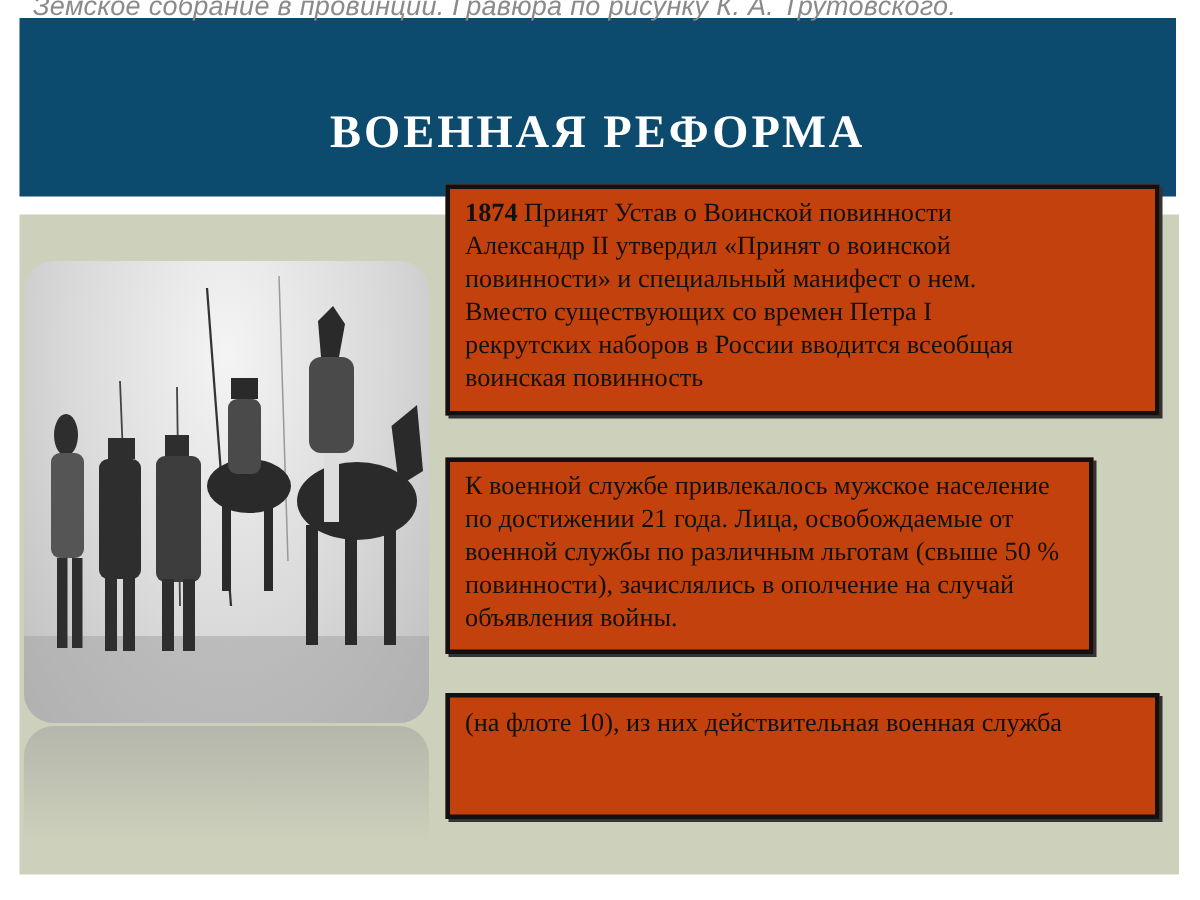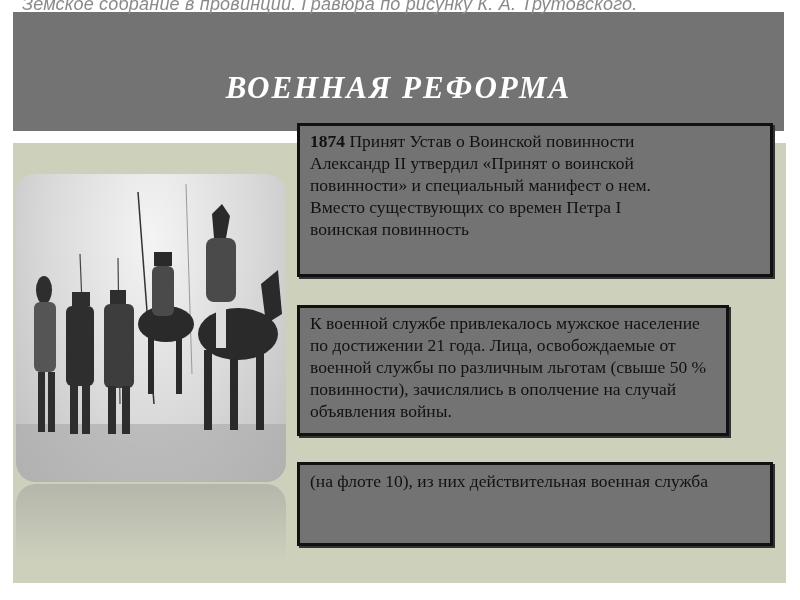--- a/index.html
+++ b/index.html
@@ -9,21 +9,21 @@
       font-family: "Liberation Serif", serif;
     }
     .caption {
       position: absolute; left: 22px; top: -6px;
       font-family: "Liberation Sans", sans-serif;
       font-style: italic; font-size: 18px; color: #8a8a8a;
       white-space: nowrap; z-index: 3; letter-spacing: 0.2px;
     }
     .banner {
       position: absolute; left: 13px; top: 12px; width: 771px; height: 119px;
-      background: #737373; z-index: 1; font-style: italic;
+      background: #0c4a6e; z-index: 1;
     }
     .banner-title {
       position: absolute; left: 0; right: 0; top: 58px;
       text-align: center; color: #ffffff;
       font-family: "Liberation Serif", serif; font-weight: bold;
       font-size: 31px; letter-spacing: 2px;
     }
     .panel {
       position: absolute; left: 13px; top: 143px; width: 773px; height: 440px;
       background: #cdd1bc; z-index: 0;
@@ -34,21 +34,21 @@
       background:
         radial-gradient(ellipse at 50% 20%, #f4f4f4 0%, #d9d9d9 55%, #bdbdbd 100%);
     }
     .picture svg { position: absolute; left: 0; top: 0; }
     .reflection {
       position: absolute; left: 16px; top: 484px; width: 270px; height: 80px;
       border-radius: 20px 20px 0 0; z-index: 2;
       background: linear-gradient(to bottom, rgba(150,150,150,0.45), rgba(205,209,188,0));
     }
     .box {
-      position: absolute; background: #737373; border: 3px solid #111111;
+      position: absolute; background: #c2410c; border: 3px solid #111111;
       box-shadow: 2px 2px 0 #333;
       font-size: 17.5px; line-height: 22px; color: #111;
       padding: 4px 10px; box-sizing: border-box; z-index: 3;
     }
     .box1 { left: 297px; top: 123px; width: 476px; height: 154px; }
     .box2 { left: 297px; top: 305px; width: 432px; height: 131px; }
     .box3 { left: 297px; top: 462px; width: 476px; height: 84px; padding-top: 5px; }
     .year { font-weight: bold; }
     .line { display: block; white-space: nowrap; }
   </style>
@@ -105,20 +105,21 @@
     </g>
   </svg>
 </div>
 <div class="reflection"></div>
 
 <div class="box box1">
   <span class="line"><span class="year">1874</span><span> Принят Устав  о  Воинской повинности</span></span>
   <span class="line">Александр II утвердил «Принят о воинской</span>
   <span class="line">повинности» и специальный манифест о нем.</span>
   <span class="line">Вместо существующих  со времен Петра I</span>
+  <span class="line">рекрутских наборов в России вводится всеобщая</span>
   <span class="line">воинская повинность</span>
 </div>
 
 <div class="box box2">
   <span class="line">К военной службе привлекалось мужское население</span>
   <span class="line">по достижении 21 года. Лица, освобождаемые от</span>
   <span class="line">военной службы по различным льготам (свыше 50 %</span>
   <span class="line">повинности), зачислялись в ополчение на случай</span>
   <span class="line">объявления войны.</span>
 </div>

